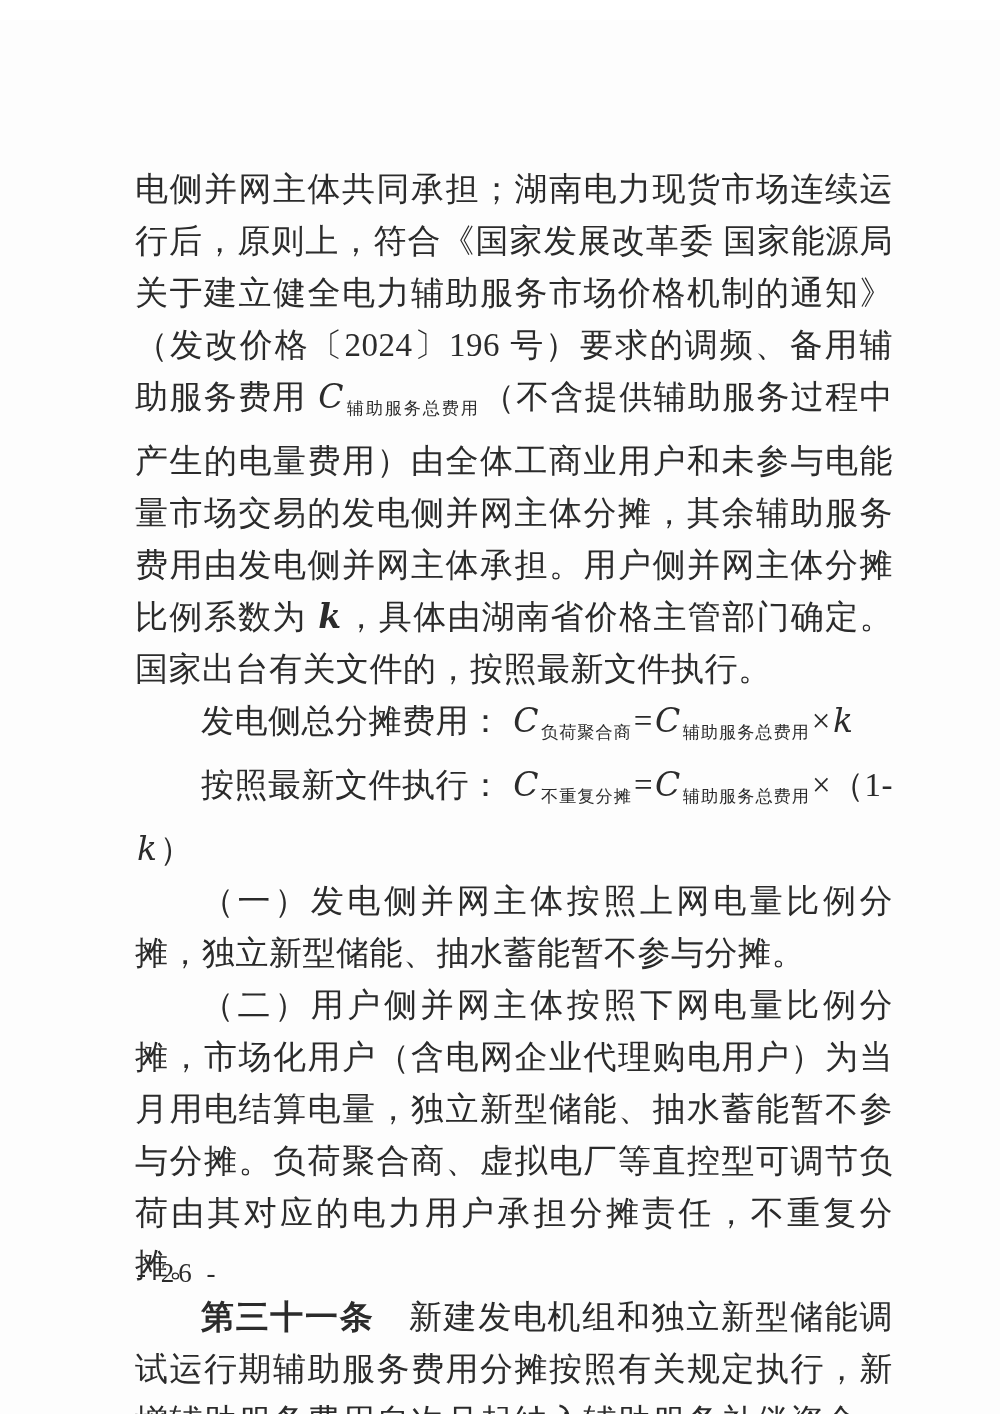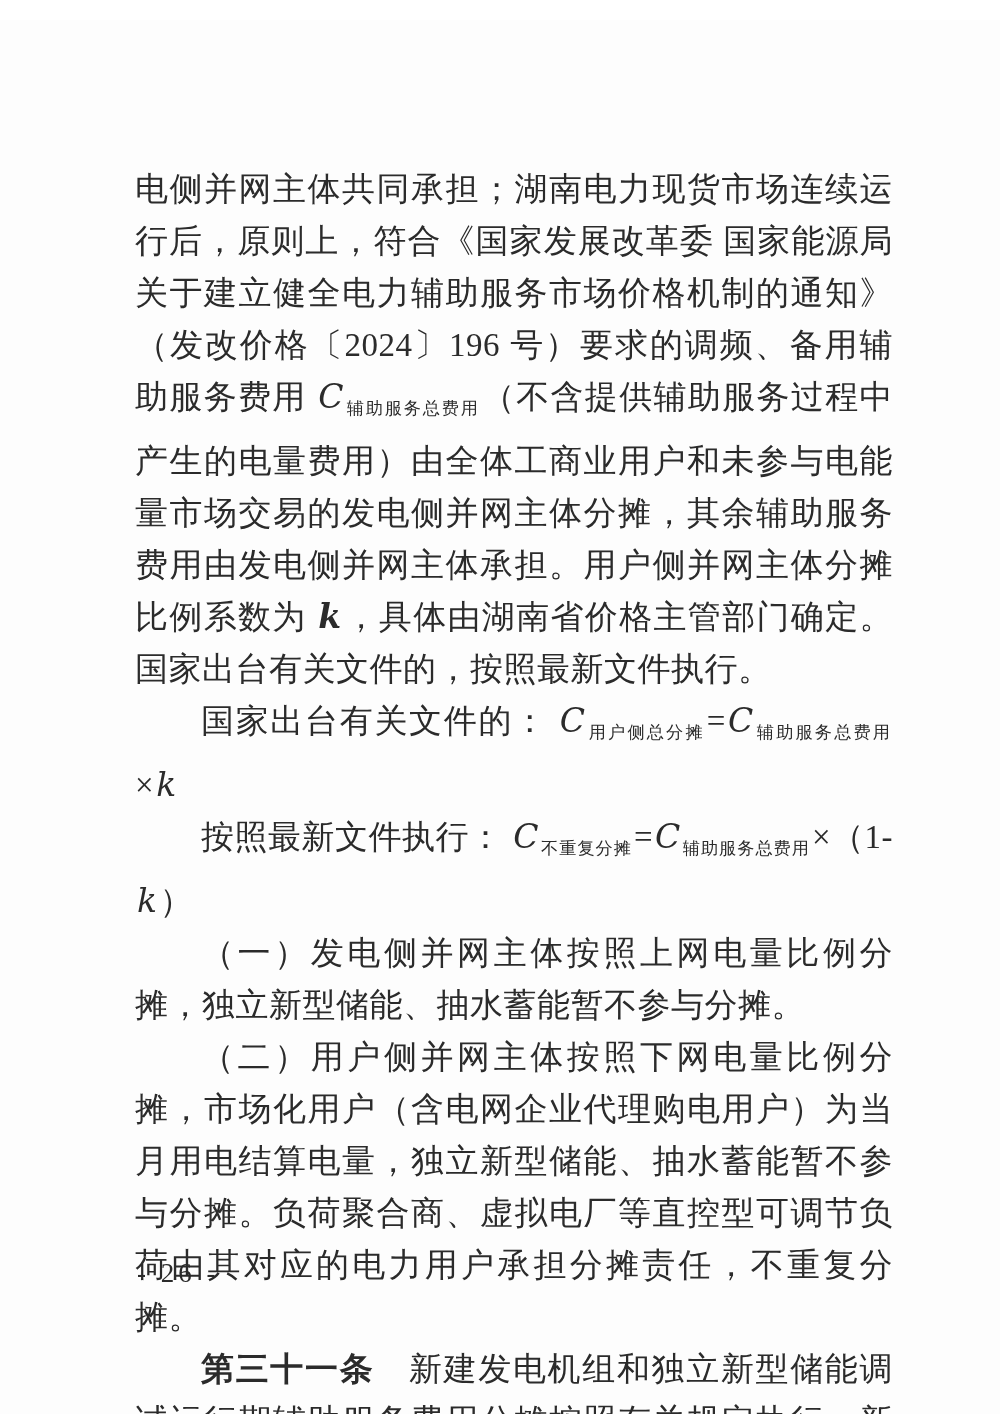--- a/index.html
+++ b/index.html
@@ -64,20 +64,20 @@
     font-family: "Liberation Serif", "DejaVu Serif", serif;
   }
 </style>
 </head>
 <body>
 
 <div class="page">
   <div class="doc-body">
 
   <p class="para"><span>电侧并网主体共同承担；湖南电力现货市场连续运行后，原则上，符合《国家发展改革委 国家能源局关于建立健全电力辅助服务市场价格机制的通知》（发改价格〔2024〕196 号）要求的调频、备用辅助服务费用 </span><span class="var">C</span><span class="sub">辅助服务总费用</span><span>（不含提供辅助服务过程中产生的电量费用）由全体工商业用户和未参与电能量市场交易的发电侧并网主体分摊，其余辅助服务费用由发电侧并网主体承担。用户侧并网主体分摊比例系数为 </span><span class="var-bold">k</span><span>，具体由湖南省价格主管部门确定。国家出台有关文件的，按照最新文件执行。</span></p>
-      <p class="para indent"><span>国家出台有关文件的： </span><span class="var">C</span><span class="sub">用户侧总分摊</span><span>=</span><span class="var">C</span><span class="sub">辅助服务总费用</span><span>×</span><span class="var">k</span></p>
+      <p class="para indent"><span>发电侧总分摊费用： </span><span class="var">C</span><span class="sub">负荷聚合商</span><span>=</span><span class="var">C</span><span class="sub">辅助服务总费用</span><span>×</span><span class="var">k</span></p>
       <p class="para indent"><span>按照最新文件执行： </span><span class="var">C</span><span class="sub">不重复分摊</span><span>=</span><span class="var">C</span><span class="sub">辅助服务总费用</span><span>×（1-</span><span class="var">k</span><span>）</span></p>
       <p class="para indent"><span>（一）发电侧并网主体按照上网电量比例分摊，独立新型储能、抽水蓄能暂不参与分摊。</span></p>
       <p class="para indent"><span>（二）用户侧并网主体按照下网电量比例分摊，市场化用户（含电网企业代理购电用户）为当月用电结算电量，独立新型储能、抽水蓄能暂不参与分摊。负荷聚合商、虚拟电厂等直控型可调节负荷由其对应的电力用户承担分摊责任，不重复分摊。</span></p>
       <p class="para indent"><span class="bold">第三十一条</span><span>　新建发电机组和独立新型储能调试运行期辅助服务费用分摊按照有关规定执行，新增辅助服务费用自次月起纳入辅助服务补偿资金。电网企业做好辅助服务资金的统计工作，</span></p>
     </div>
   <div class="page-footer">- 26 -</div>
 </div>
 
 </body></html>

